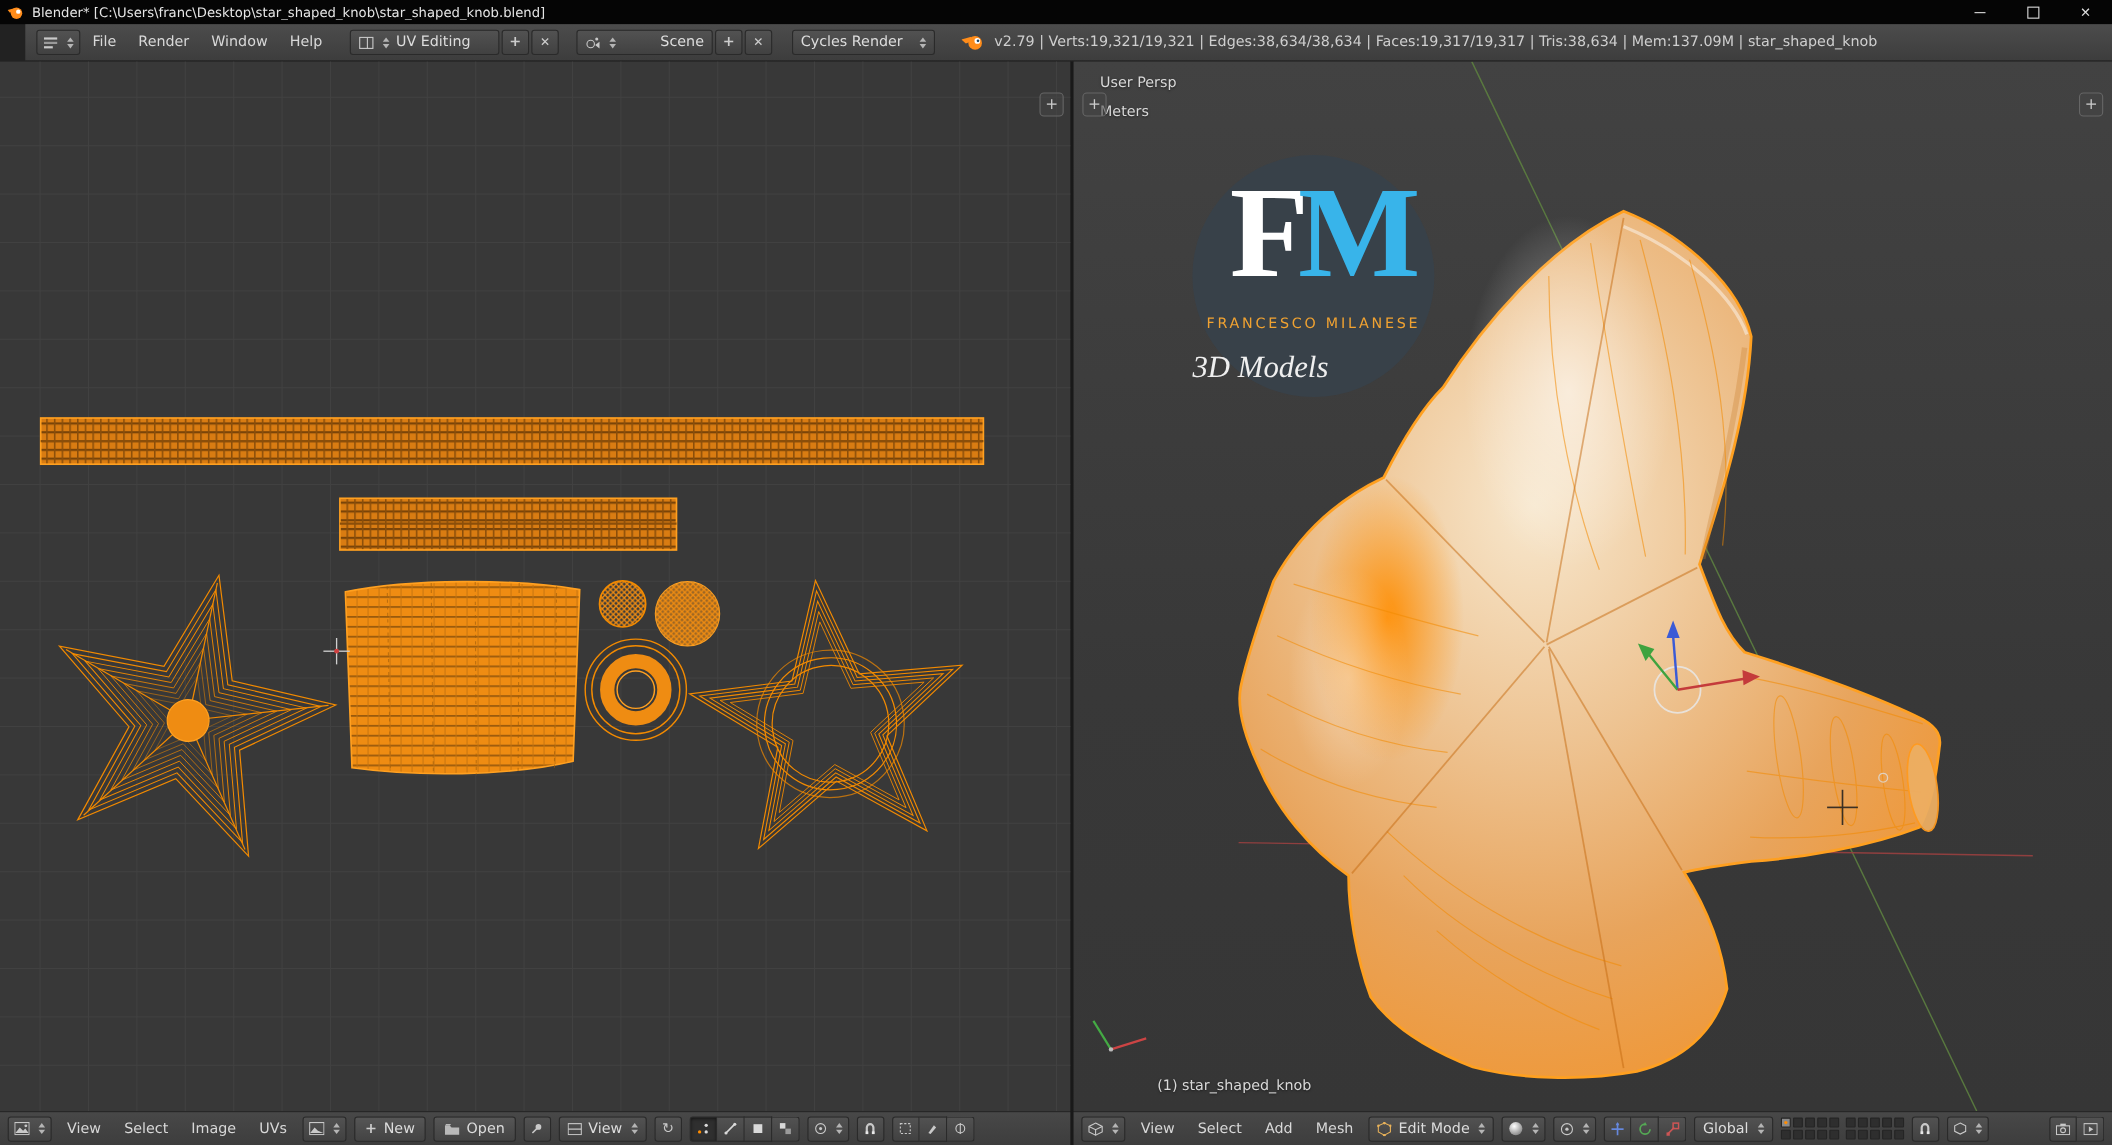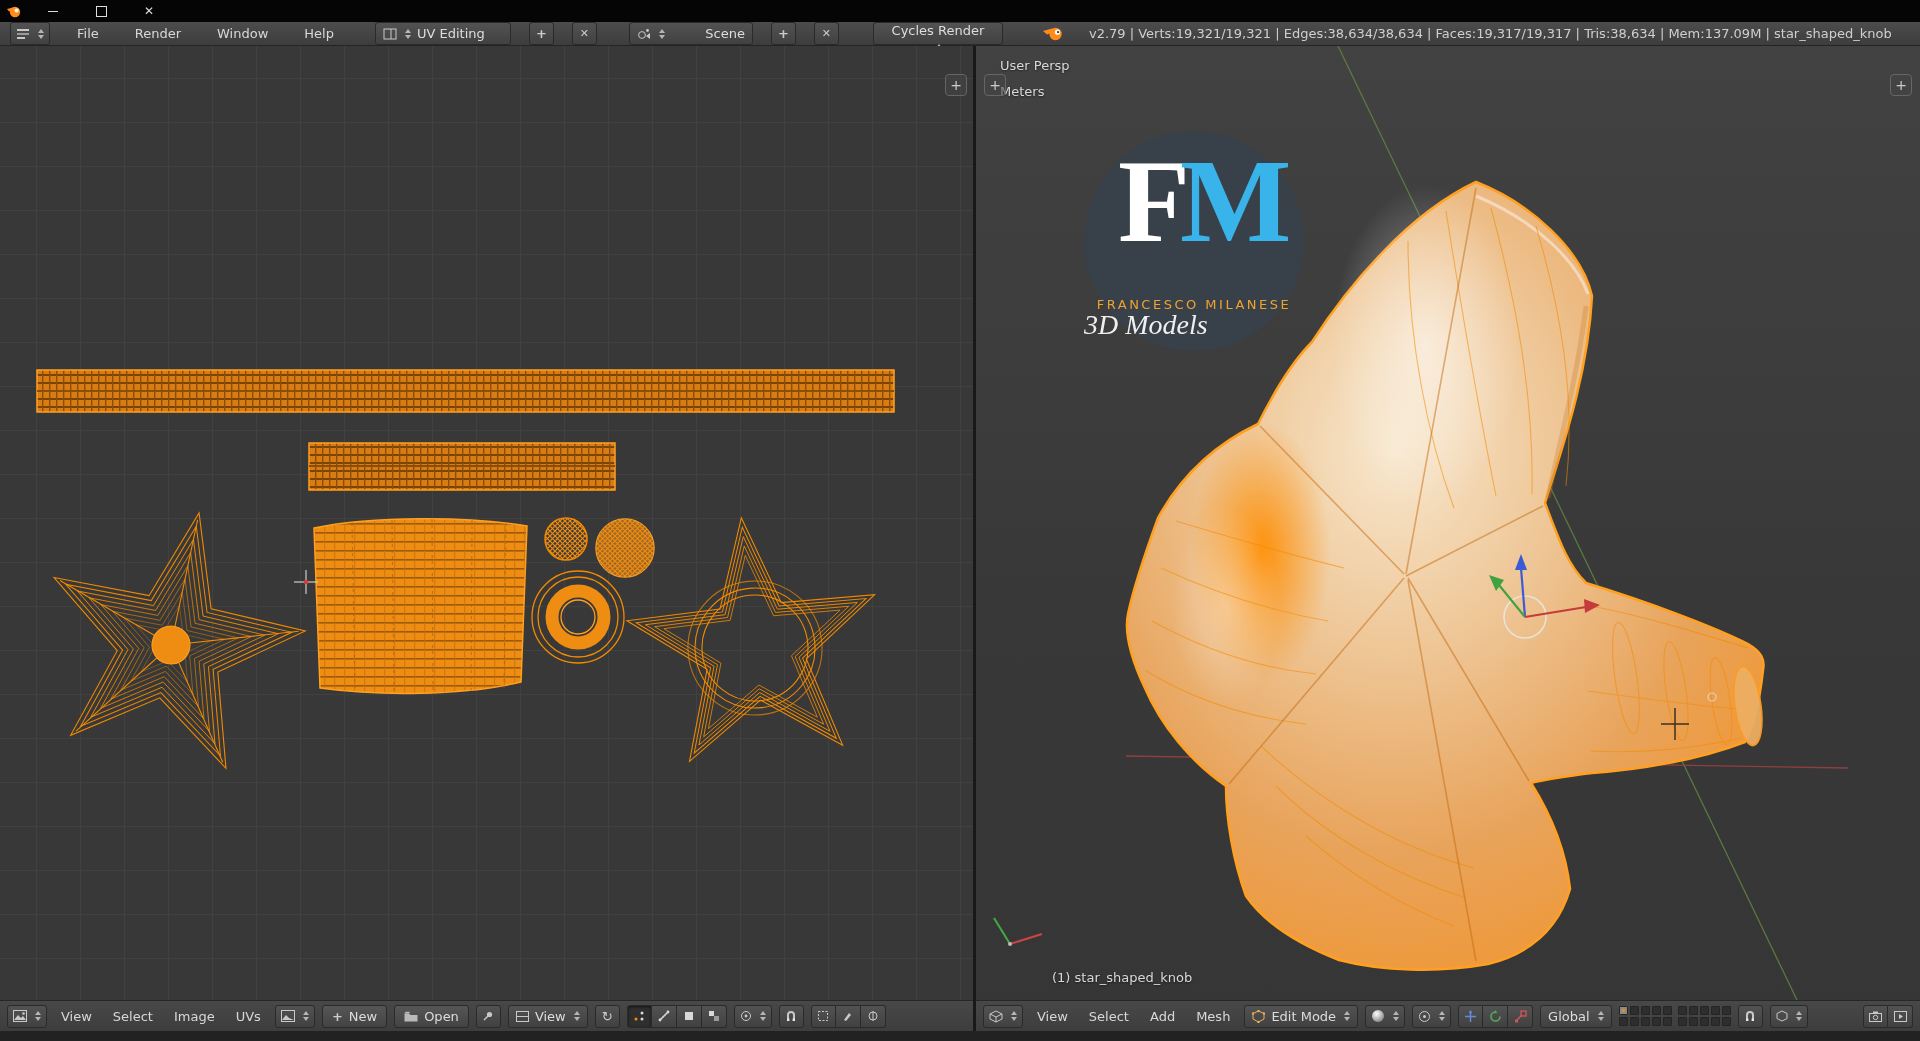--- a/index.html
+++ b/index.html
@@ -6,22 +6,22 @@
   body{width:1920px;height:1041px;overflow:hidden;font-family:"DejaVu Sans","Liberation Sans",sans-serif;
        -webkit-font-smoothing:antialiased;color:#d4d4d4;font-size:13px;}
   .titlebar{height:22px;background:#050505;display:flex;align-items:center;color:#e6e6e6;font-size:12px;}
   .titlebar .app-icon{margin:0 8px 0 6px;display:flex;}
   .titlebar .title-text{flex:1;white-space:nowrap;overflow:hidden;}
   .win-btn{width:48px;height:22px;display:flex;align-items:center;justify-content:center;cursor:default;}
   .mini-bar{display:inline-block;width:10px;height:1px;background:#ddd;}
   .max-box{display:inline-block;width:9px;height:9px;border:1px solid #ddd;}
   .close-x{color:#ddd;font-size:12px;line-height:1;}
 
-  .infobar{height:24px;background:linear-gradient(#4c4c4c,#3d3d3d);border-bottom:1px solid #242424;
-           display:flex;align-items:center;padding:0 10px;box-sizing:border-box;gap:18px;}
+  .infobar{height:34px;background:linear-gradient(#4c4c4c,#3d3d3d);border-bottom:1px solid #242424;
+           display:flex;align-items:center;padding:0 10px;box-sizing:border-box;gap:2px;margin-left:23px;}
   .menu{padding:0 9px;color:#d8d8d8;cursor:default;border-radius:3px;}
 
   .dd{display:inline-flex;align-items:center;gap:6px;background:linear-gradient(#525252,#414141);
       border:1px solid #2a2a2a;border-radius:3px;height:23px;padding:0 7px;box-sizing:border-box;color:#ddd;white-space:nowrap;}
   .btn{display:inline-flex;align-items:center;gap:6px;background:linear-gradient(#565656,#434343);
       border:1px solid #2a2a2a;border-radius:3px;height:23px;padding:0 9px;box-sizing:border-box;color:#ddd;white-space:nowrap;}
   .iconbtn{display:inline-flex;align-items:center;justify-content:center;background:linear-gradient(#525252,#414141);
       border:1px solid #2a2a2a;border-radius:3px;height:23px;min-width:25px;box-sizing:border-box;}
   .iconbtn.pressed{background:#2f2f2f;box-shadow:inset 0 1px 3px rgba(0,0,0,.6);}
   .seg-group{display:inline-flex;}
@@ -52,21 +52,21 @@
 
   .overlay-text{position:absolute;color:#d9d9d9;font-size:13px;text-shadow:0 1px 2px rgba(0,0,0,.5);white-space:nowrap;}
 
   
   .fm-circle{position:absolute;left:108px;top:85px;width:220px;height:220px;border-radius:50%;
     background:rgba(56,66,74,.93);}
   .fm-f{position:absolute;left:34px;top:6px;font-family:"Liberation Serif","DejaVu Serif",serif;
     font-size:118px;font-weight:700;color:#fff;line-height:1.1;}
   .fm-m{position:absolute;left:96px;top:6px;font-family:"Liberation Serif","DejaVu Serif",serif;
     font-size:118px;font-weight:700;color:#38b4ea;line-height:1.1;}
-  .fm-name{position:absolute;left:0;top:166px;width:100%;text-align:center;color:#f0a231;
+  .fm-name{position:absolute;left:0;top:146px;width:100%;text-align:center;color:#f0a231;
     font-size:13px;letter-spacing:2.5px;}
   .fm-tagline{position:absolute;left:0;top:178px;width:100%;text-align:left;color:#efefef;
     font-family:"Liberation Serif","DejaVu Serif",serif;font-style:italic;font-size:28px;}
   .fm-badge{position:absolute;left:104px;top:311px;width:231px;height:46px;background:rgba(52,64,46,.88);
     display:flex;align-items:center;justify-content:center;
     font-family:"Liberation Serif","DejaVu Serif",serif;font-style:italic;font-weight:700;
     font-size:31px;color:#b9bd33;}
 
   .layers{display:grid;grid-template-columns:repeat(5,9px);grid-auto-rows:9px;gap:2px;}
   .layers .cell{background:#2e2e2e;border:1px solid #242424;border-radius:1px;position:relative;}
@@ -80,20 +80,21 @@
 <body>
 
 <div class="titlebar">
   <span class="app-icon">
     <svg width="15" height="15" viewBox="0 0 15 15">
       <circle cx="9" cy="8" r="5.2" fill="#ff8c1a"></circle>
       <circle cx="10.6" cy="6.6" r="2" fill="#fff"></circle>
       <path d="M1,5 L7,3.5 L8,6 L3,7.5 Z" fill="#ff8c1a"></path>
     </svg>
   </span>
+  <span class="title-text">Blender* [C:\Users\franc\Desktop\star_shaped_knob\star_shaped_knob.blend]</span>
   <span class="win-btn">
       <span class="mini-bar"></span>
     </span>
   <span class="win-btn">
       <span class="max-box"></span>
     </span>
   <span class="win-btn">
       <span class="close-x">✕</span>
     </span>
 </div>
@@ -138,21 +139,21 @@
     </svg>
     <span class="updown">
         <span class="tri-up"></span>
         <span class="tri-dn"></span>
       </span>
     <span style="min-width:74px;">Scene</span>
   </span>
   <span class="iconbtn" style="color:#ccc;font-weight:bold;">+</span>
   <span class="iconbtn" style="color:#ccc;font-size:11px;">✕</span>
 
-  <span class="dd" style="margin-left:16px;min-width:130px;justify-content:space-between;flex-direction:column;">
+  <span class="dd" style="margin-left:16px;min-width:130px;justify-content:space-between;">
     <span>Cycles Render</span>
     <span class="updown">
         <span class="tri-up"></span>
         <span class="tri-dn"></span>
       </span>
   </span>
 
   <span style="margin-left:22px;display:flex;">
     <svg width="20" height="17" viewBox="0 0 20 17">
       <circle cx="12.5" cy="9" r="6.2" fill="#ff8c1a"></circle>

